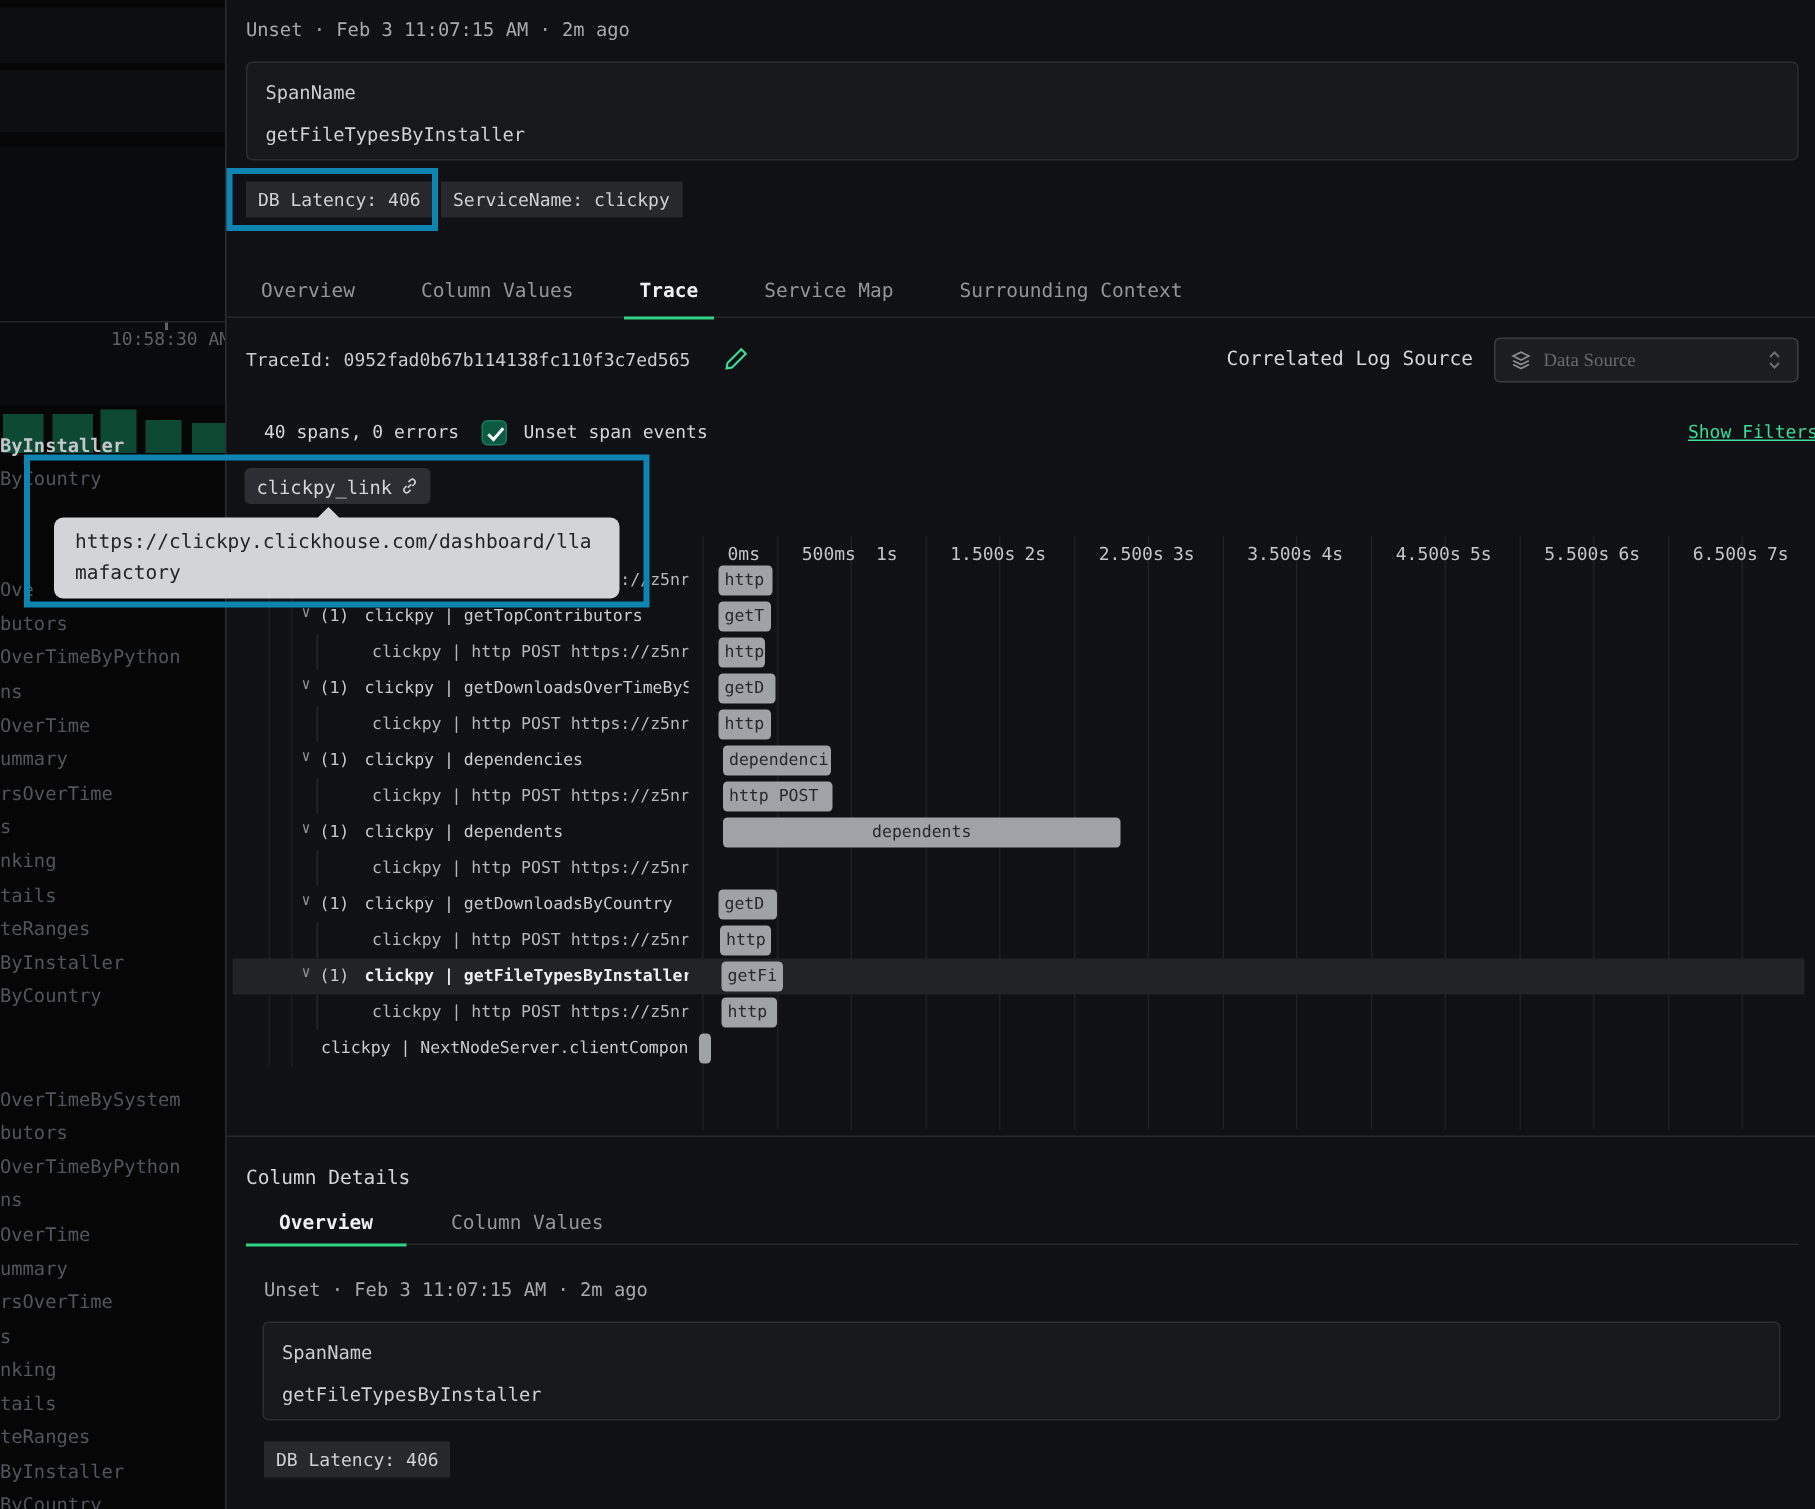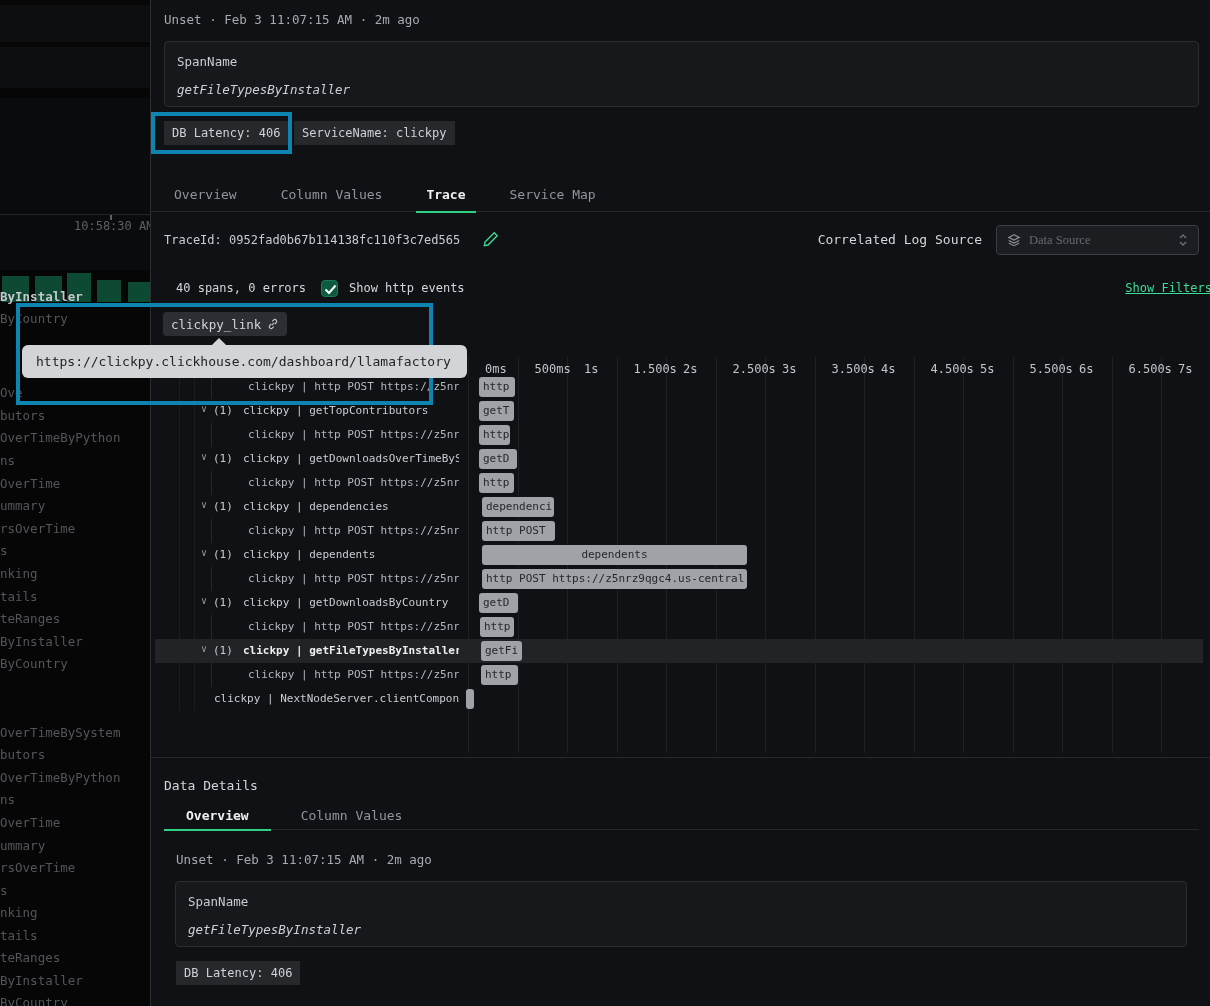--- a/index.html
+++ b/index.html
@@ -18,21 +18,21 @@
   .timetick { position:absolute; left:110px; top:215px; width:2px; height:5px; background:#5d6065; }
   .timelabel { position:absolute; left:74px; top:219px; font-size:12px; color:#5d6065; white-space:nowrap; }
   .bgitem { position:absolute; left:0; font-size:12.5px; color:#52555a; white-space:nowrap; }
   .bgitem.sel { color:#c4c7cc; font-weight:bold; }
 
   
   .drawer { position:absolute; left:150px; top:0; width:1060px; height:1006px; background:#101114; border-left:1px solid #2b2d31; z-index:2; }
   .hdrline { position:absolute; left:13px; top:12px; font-size:12.5px; color:#a6a9ae; white-space:nowrap; }
   .spanbox { position:absolute; background:#17181c; border:1px solid #2b2d31; border-radius:4px; }
   .spanbox .lbl { position:absolute; left:12px; top:12px; font-size:12.5px; color:#c9ccd1; }
-  .spanbox .val { position:absolute; left:12px; top:40px; font-size:12.5px; color:#cdd0d4;font-style:italic; }
+  .spanbox .val { position:absolute; left:12px; top:40px; font-size:12.5px; color:#cdd0d4; }
   .badge { position:absolute; height:24px; line-height:24px; padding:0 8px; background:#26282c; color:#ced1d5; font-size:12px; white-space:nowrap; }
 
   
   .tabsrow { position:absolute; left:0; top:180px; width:1060px; height:32px; border-bottom:1px solid #26282c; display:flex; align-items:center; padding-left:13px; }
   .tabitem { position:relative; height:32px; line-height:30px; padding:0 10px; margin-right:24px; font-size:13px; color:#92959a; cursor:default; white-space:nowrap; }
   .tabitem.active { color:#f0f1f3; font-weight:bold; }
   .tabitem.active::after { content:""; position:absolute; left:0; right:0; bottom:-1px; height:2px; background:#2fd283; }
 
   
   .tracemeta { position:absolute; left:0; top:225px; width:1060px; height:30px; }
@@ -77,21 +77,21 @@
   .edtabs { position:absolute; left:13px; top:803px; width:1035px; height:27px; border-bottom:1px solid #26282c; display:flex; }
   .edtab { position:relative; height:27px; line-height:25px; padding:0 22px; margin-right:8px; font-size:13px; color:#92959a; white-space:nowrap; }
   .edtab.active { color:#f0f1f3; font-weight:bold; }
   .edtab.active::after { content:""; position:absolute; left:0; right:0; bottom:-1px; height:2px; background:#2fd283; }
   .edhdr { position:absolute; left:25px; top:852px; font-size:12.5px; color:#a6a9ae; white-space:nowrap; }
 
   
   .hlbox { position:absolute; border:4px solid #0e84b0; z-index:6; pointer-events:none; }
   .chip { position:absolute; left:163px; top:312px; height:24px; background:#2c2e33; border-radius:4px; display:flex; align-items:center; padding:0 8px; z-index:7; cursor:pointer; }
   .chip .chiptext { font-size:12.5px; color:#d2d5d9; margin-right:6px; white-space:nowrap; }
-  .tooltip { position:absolute; left:22px; top:345px; width:445px; background:#d2d4d7; border-radius:6px; padding:6px 14px; z-index:7; }
+  .tooltip { position:absolute; left:36px; top:345px; width:377px; background:#d2d4d7; border-radius:6px; padding:6px 14px; z-index:7; }
   .tooltip .turl { font-size:13px; line-height:21px; color:#232427; word-break:break-all; }
   .tarrow { position:absolute; left:214px; top:340px; width:10px; height:10px; background:#d2d4d7; transform:rotate(45deg); z-index:6; }
 </style>
 </head>
 <body>
 
 <div class="screen">
 
   <div class="bgstrip">
     <div class="band b1"></div>
@@ -150,20 +150,21 @@
     </div>
 
     <div class="badge" style="left:13px;top:121px;">DB Latency: 406</div>
     <div class="badge" style="left:143px;top:121px;">ServiceName: clickpy</div>
 
     <div class="tabsrow" id="main-tabs">
         <div class="tabitem">Overview</div>
         <div class="tabitem">Column Values</div>
         <div class="tabitem active">Trace</div>
         <div class="tabitem">Service Map</div>
+        <div class="tabitem">Surrounding Context</div>
       </div>
 
     <div class="tracemeta">
       <div class="traceid"><span>TraceId:</span> <span>0952fad0b67b114138fc110f3c7ed565</span></div>
       <div class="pencil">
         <svg width="16" height="16" viewBox="0 0 16 16">
             <path d="M11.2 1.8 l3 3 L5 14 l-3.6.6 L2 11z" fill="none" stroke="#3ddc97" stroke-width="1.4"></path>
           </svg>
       </div>
       <div class="corrlabel">Correlated Log Source</div>
@@ -180,21 +181,21 @@
       </div>
     </div>
 
     <div class="spansrow">
       <div class="spanssum">40 spans, 0 errors</div>
       <div class="cbx">
         <svg width="13" height="11" viewBox="0 0 13 11">
             <path d="M1.5 5.5 5 9 11.5 1.5" fill="none" stroke="#fff" stroke-width="2"></path>
           </svg>
       </div>
-      <div class="cbxlabel">Show http events</div>
+      <div class="cbxlabel">Unset span events</div>
       <div class="showfilters">Show Filters</div>
     </div>
 
     <div class="wfall">
       <div id="wf-grid">
           <div class="gline" style="left: 317px;"></div>
           <div class="gline" style="left: 366.5px;"></div>
           <div class="gline" style="left: 416px;"></div>
           <div class="gline" style="left: 465.5px;"></div>
           <div class="gline" style="left: 515px;"></div>
@@ -282,21 +283,20 @@
               <div class="chev">∨</div>
               <div class="cnt">(1)</div>
               <div class="ltext">clickpy | dependents</div>
             </div>
             <div class="wbar center" style="left: 331px; width: 265px;">dependents</div>
           </div>
           <div class="wrow k-child" style="top: 192px;">
             <div class="wlabel">
               <div class="ltext">clickpy | http POST https://z5nrz9</div>
             </div>
-            <div class="wbar" style="left: 331px; width: 265px;">http POST https://z5nrz9qgc4.us-central</div>
           </div>
           <div class="wrow k-parent" style="top: 216px;">
             <div class="wlabel">
               <div class="chev">∨</div>
               <div class="cnt">(1)</div>
               <div class="ltext">clickpy | getDownloadsByCountry</div>
             </div>
             <div class="wbar" style="left: 328px; width: 39px;">getD</div>
           </div>
           <div class="wrow k-child" style="top: 240px;">
@@ -323,21 +323,21 @@
           <div class="wrow k-root" style="top: 312px;">
             <div class="wlabel">
               <div class="ltext">clickpy | NextNodeServer.clientComponentLoader</div>
             </div>
             <div class="wbar" style="left: 315px; width: 7px;"></div>
           </div>
         </div>
     </div>
 
     <div class="divider"></div>
-    <div class="edtitle">Data Details</div>
+    <div class="edtitle">Column Details</div>
     <div class="edtabs" id="ed-tabs">
         <div class="edtab active">Overview</div>
         <div class="edtab">Column Values</div>
       </div>
     <div class="edhdr">Unset · Feb 3 11:07:15 AM · 2m ago</div>
 
     <div class="spanbox" style="left:24px;top:881px;width:1012px;height:66px;">
       <div class="lbl">SpanName</div>
       <div class="val">getFileTypesByInstaller</div>
     </div>

